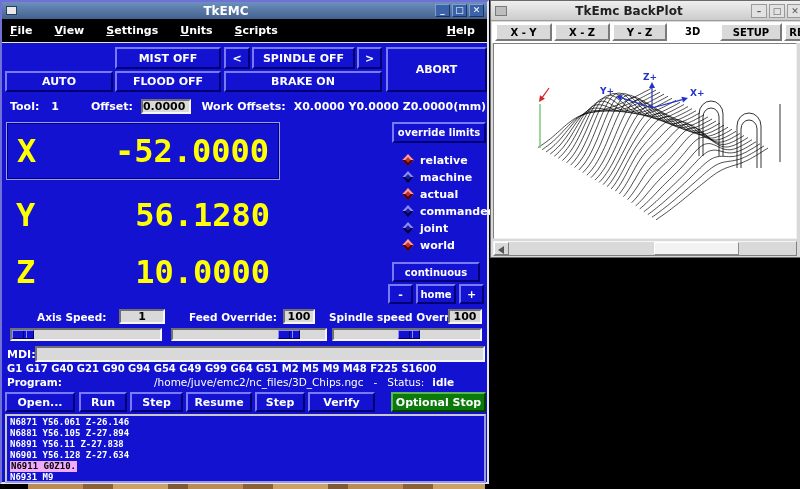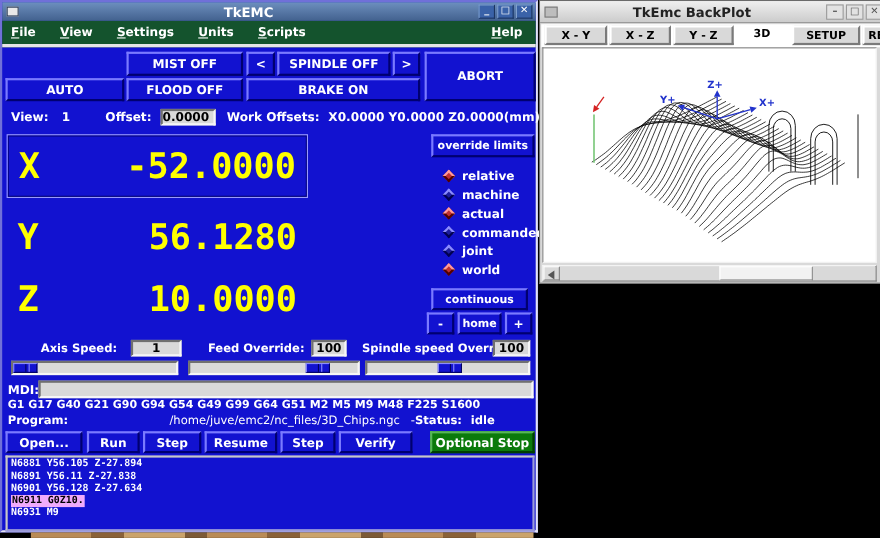--- a/index.html
+++ b/index.html
@@ -11,22 +11,22 @@
   #tkemc { position:absolute; left:0; top:0; width:489px; height:484px;
            background:#1212d0; border:2px solid; border-color:#7070d8 #e4e4f4 #e4e4f4 #7070d8; }
   .tk-titlebar { position:absolute; left:0; top:0; right:0; height:17px;
       background:linear-gradient(#6d8fbe,#42618e); display:flex; align-items:center; }
   .tk-titlebar .ticon { width:11px; height:9px; background:#e8e8e8; border:1px solid #2a3c5a; margin-left:4px; }
   .tk-title { flex:1; text-align:center; color:#fff; font-weight:bold; font-size:12px; }
   .tb-btns { display:flex; gap:2px; margin-right:3px; }
   .tb-btn { width:15px; height:13px; background:#3a62a8; border:1px solid; border-color:#7f9fcc #1c3560 #1c3560 #7f9fcc;
       color:#fff; font-size:9px; line-height:11px; text-align:center; font-weight:bold; }
 
-  .tk-menubar { position:absolute; left:0; top:17px; right:0; height:24px; background:#14532d;
-      border-bottom:3px solid #e5e5e5; display:flex; align-items:center; padding:0 8px; }
+  .tk-menubar { position:absolute; left:0; top:17px; right:0; height:24px; background:#000000;
+      border-bottom:1px solid #e5e5e5; display:flex; align-items:center; padding:0 8px; }
   .menu-item { display:inline-block; color:#fff; font-weight:bold; font-size:11px; margin-right:22px; }
   .menu-item::first-letter { text-decoration:underline; }
   .menu-help { margin-left:auto; margin-right:4px; }
 
   .tkbtn { position:absolute; background:#1212d0; color:#fff; font-weight:bold; font-size:11px;
       border:2px solid; border-color:#7a7aff #000070 #000070 #7a7aff;
       display:flex; align-items:center; justify-content:center; }
   .tkbtn.green { background:#0b7a0b; border-color:#59b659 #013f01 #013f01 #59b659; }
   .tkbtn.small { font-size:10px; }
 
@@ -124,21 +124,21 @@
     <div class="tkbtn" style="left:113px;top:45px;width:106px;height:22px;">MIST OFF</div>
     <div class="tkbtn" style="left:222px;top:45px;width:26px;height:22px;">&lt;</div>
     <div class="tkbtn" style="left:250px;top:45px;width:103px;height:22px;">SPINDLE OFF</div>
     <div class="tkbtn" style="left:355px;top:45px;width:25px;height:22px;">&gt;</div>
     <div class="tkbtn" style="left:384px;top:45px;width:101px;height:45px;">ABORT</div>
     <div class="tkbtn" style="left:3px;top:69px;width:108px;height:21px;">AUTO</div>
     <div class="tkbtn" style="left:113px;top:69px;width:106px;height:21px;">FLOOD OFF</div>
     <div class="tkbtn" style="left:222px;top:69px;width:158px;height:21px;">BRAKE ON</div>
 
     <div class="tool-row">
-      <span class="wlabel" style="margin-left:8px;">View:</span>
+      <span class="wlabel" style="margin-left:8px;">Tool:</span>
       <span class="wlabel" style="margin-left:12px;">1</span>
       <span class="wlabel" style="margin-left:32px;">Offset:</span>
       <div class="entry right" style="width:62px;height:15px;margin-left:8px;">0.0000</div>
       <span class="wlabel" style="margin-left:10px;">Work Offsets:</span>
       <span class="wlabel" style="margin-left:8px;font-weight:bold;">X0.0000 Y0.0000 Z0.0000</span>
       <span class="wlabel" style="margin-left:auto;margin-right:18px;">(mm)</span>
     </div>
 
     <div class="dro-row sel" style="top:120px;height:58px;">
       <span>X</span>
@@ -206,33 +206,34 @@
 
     <span class="wlabel" style="position:absolute;left:5px;top:346px;">MDI:</span>
     <div class="entry" style="position:absolute;left:33px;top:344px;width:450px;height:16px;"></div>
 
     <div class="codes-line">G1 G17 G40 G21 G90 G94 G54 G49 G99 G64 G51 M2 M5 M9 M48 F225 S1600</div>
 
     <div class="prog-row">
       <span style="font-weight:bold;">Program:</span>
       <span style="margin-left:92px;">/home/juve/emc2/nc_files/3D_Chips.ngc</span>
       <span style="margin-left:10px;">-</span>
-      <span style="font-weight:bold;">Status:</span>
+      <span style="margin-left:10px;font-weight:normal;">Status:</span>
       <span style="margin-left:8px;font-weight:bold;">idle</span>
     </div>
 
     <div class="tkbtn" style="left:3px;top:390px;width:70px;height:20px;">Open...</div>
     <div class="tkbtn" style="left:77px;top:390px;width:48px;height:20px;">Run</div>
     <div class="tkbtn" style="left:128px;top:390px;width:53px;height:20px;">Step</div>
     <div class="tkbtn" style="left:184px;top:390px;width:66px;height:20px;">Resume</div>
     <div class="tkbtn" style="left:253px;top:390px;width:50px;height:20px;">Step</div>
     <div class="tkbtn" style="left:306px;top:390px;width:67px;height:20px;">Verify</div>
     <div class="tkbtn green" style="left:389px;top:390px;width:95px;height:20px;">Optional Stop</div>
 
     <div class="prog-text">
+      <div class="prog-line">N6871 Y56.061 Z-26.146</div>
       <div class="prog-line">N6881 Y56.105 Z-27.894</div>
       <div class="prog-line">N6891 Y56.11 Z-27.838</div>
       <div class="prog-line">N6901 Y56.128 Z-27.634</div>
       <div class="prog-line active">N6911 G0Z10.</div>
       <div class="prog-line">N6931 M9</div>
     </div>
   </div>
 
   <div class="wallpaper"></div>
 

